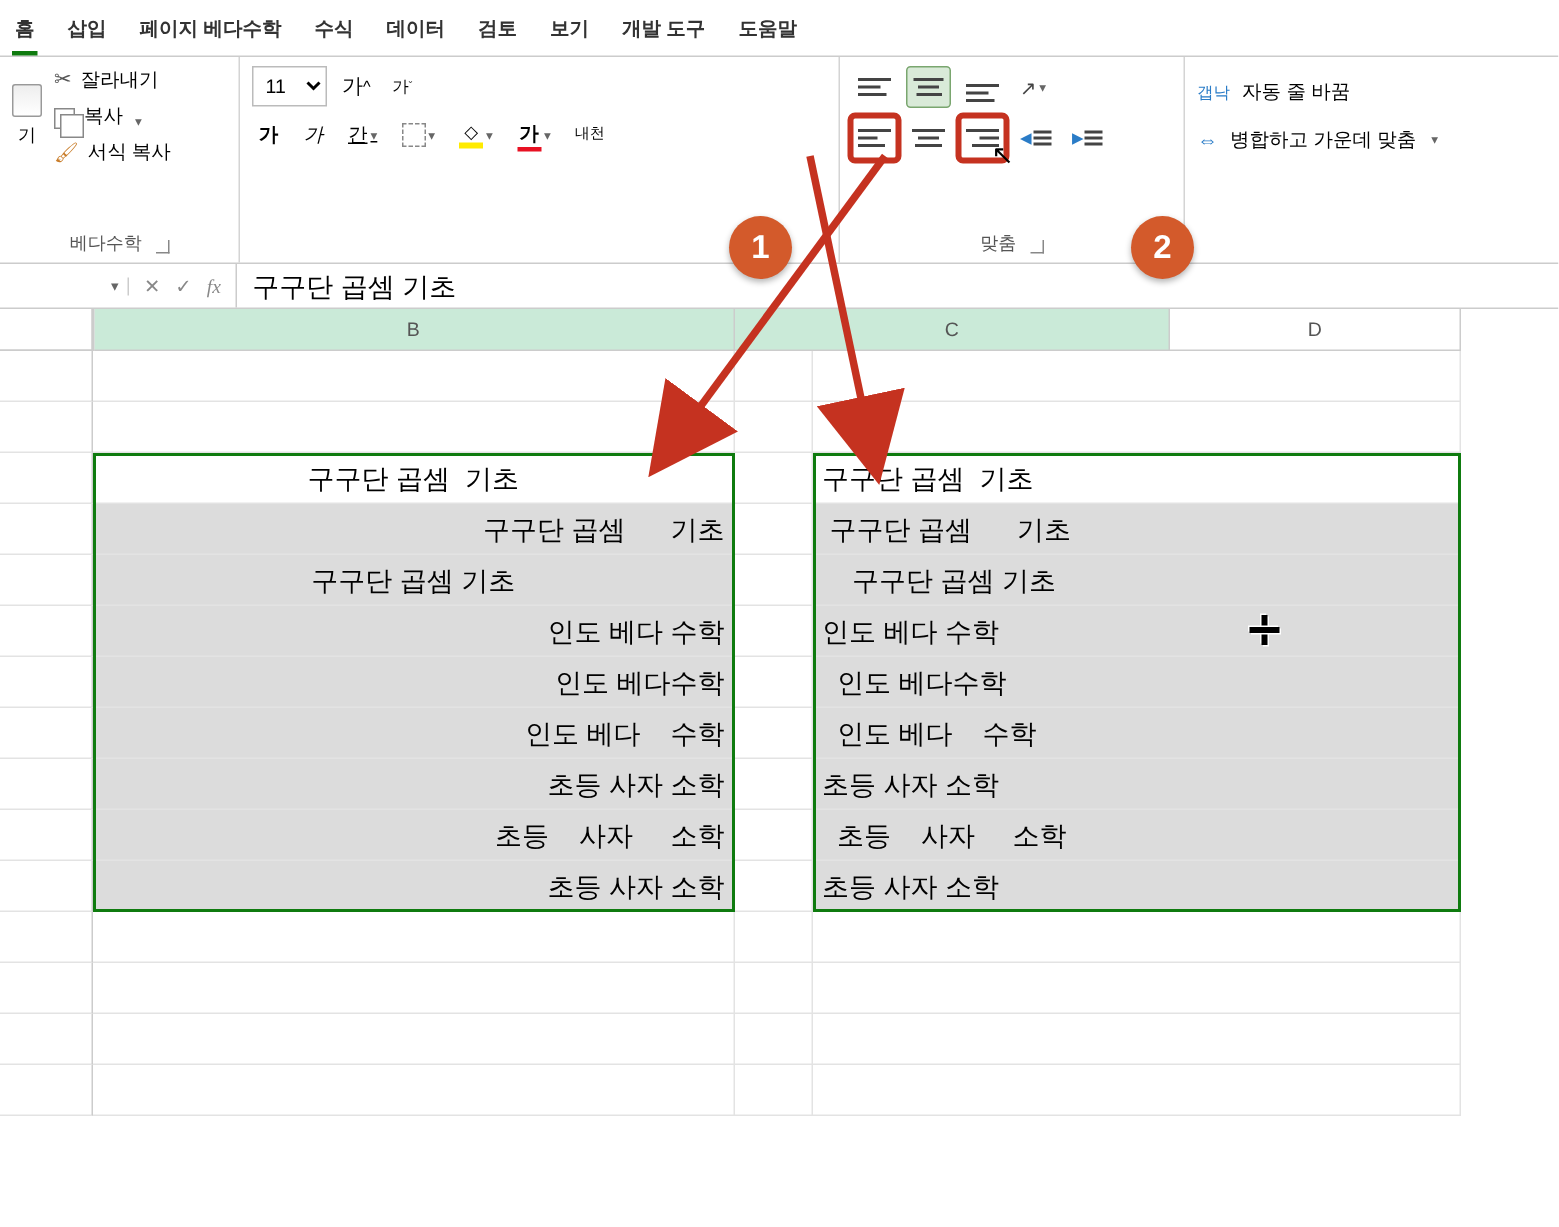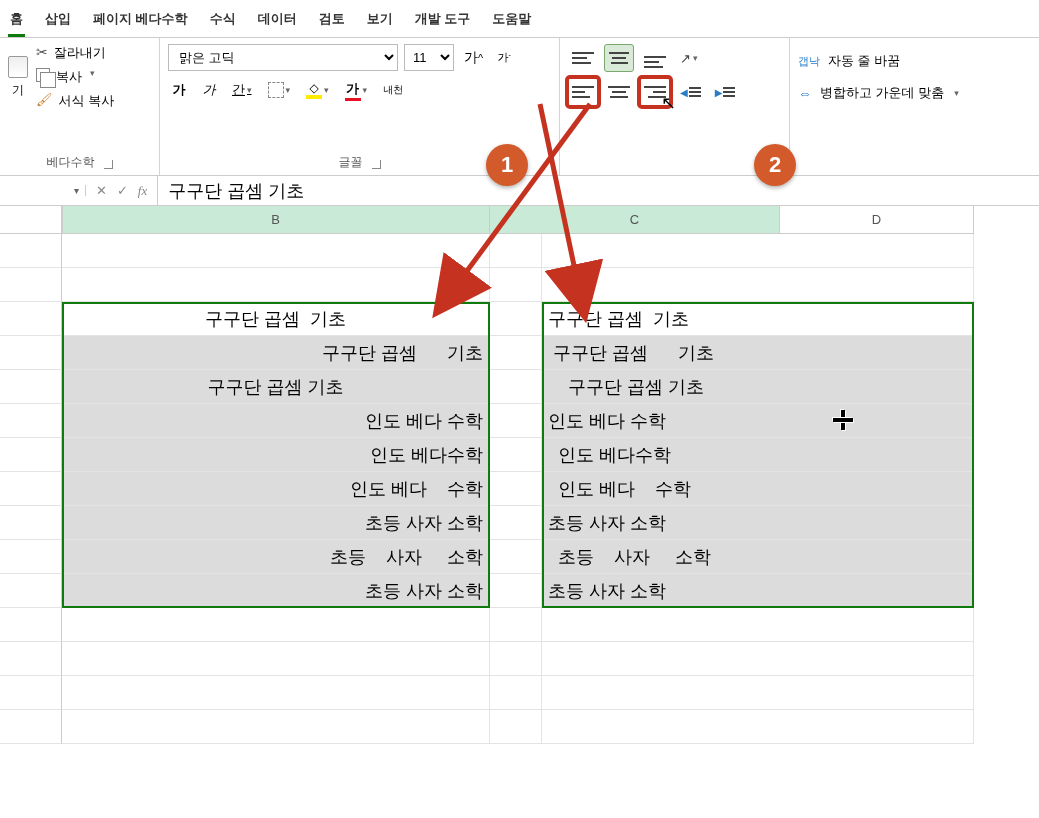--- a/index.html
+++ b/index.html
@@ -12,21 +12,21 @@
   
   
   .ribbon { display: flex; border-bottom: 1px solid #ccc; height: 138px; }
   .ribbon-group { border-right: 1px solid #d4d4d4; padding: 6px 8px 0; display: flex; flex-direction: column; justify-content: space-between; }
   .ribbon-group-label { text-align: center; font-size: 12px; color: #555; padding-bottom: 4px; display: flex; justify-content: center; align-items: center; gap: 6px; }
   
   .clip-stack { display: flex; }
   .clip-left { display: flex; flex-direction: column; align-items: center; justify-content: center; padding: 0 4px 0 0; }
   .paste-icon { width: 20px; height: 22px; border: 1px solid #999; border-radius: 2px; background: linear-gradient(#eee,#fff); position: relative; margin-bottom: 4px;}
   .clip-right { display: flex; flex-direction: column; gap: 6px; padding-left: 4px; }
-  .clip-item { display: flex; align-items: flex-start; gap: 6px; font-size: 13px; cursor: pointer; }
+  .clip-item { display: flex; align-items: flex-end; gap: 6px; font-size: 13px; cursor: pointer; font-family: Liberation Serif, serif; }
   .icon-scissors::before { content: "✂"; color: #555; font-size: 14px; }
   .icon-copy { width:14px; height:14px; border:1px solid #888; position:relative; display:inline-block; }
   .icon-copy::after { content:""; position:absolute; width:14px; height:14px; border:1px solid #888; left:3px; top:3px; background:#fff;}
   .icon-paintbrush::before { content:"🖌"; font-size:13px; color:#c97d2a;}
   
   .font-group-top { display:flex; gap:6px; align-items:center; margin-bottom:8px;}
   .font-group-bottom { display:flex; gap:8px; align-items:center;}
   .font-select { border:1px solid #bbb; font-size:13px; padding:4px 6px; width:230px; background:#fff;}
   .size-select { border:1px solid #bbb; font-size:13px; padding:4px 4px; width:50px; background:#fff;}
   .btn-sm { padding:2px 4px; cursor:pointer; display:inline-flex; align-items:center; justify-content:center; min-width:22px; height:22px;}
@@ -135,23 +135,20 @@
     </div>
     <div class="ribbon-group-label">
       <span data-name="clipboard-group-label">베다수학</span>
       <span class="corner-launch" data-name="clipboard-dialog-launcher-icon"></span>
     </div>
   </div>
 
   <div class="ribbon-group" data-name="group-font" style="width:400px;">
     <div>
     <div class="font-group-top">
-      <select class="font-select" data-name="font-family-select">
-        <option>맑은 고딕</option>
-      </select>
       <select class="size-select" data-name="font-size-select">
         <option>11</option>
       </select>
       <span class="btn-sm" data-name="increase-font-button">
             <span class="font-inc" data-name="increase-font-label">가</span>
             <sup>^</sup>
           </span>
       <span class="btn-sm" data-name="decrease-font-button">
             <span style="font-size:11px;" data-name="decrease-font-label">가</span>
             <sup style="font-size:7px;">ˇ</sup>
@@ -172,24 +169,20 @@
       </span>
       <span class="btn-sm dd" data-name="font-color-button">
         <span class="font-color-btn">
           <span style="font-weight:bold;font-family:serif;" data-name="font-color-glyph">가</span>
           <span class="fc-sw" data-name="font-color-swatch"></span>
         </span>
       </span>
       <span class="btn-sm" data-name="phonetic-guide-button" style="font-size:10px; line-height:1; text-align:center;">내천</span>
     </div>
     </div>
-    <div class="ribbon-group-label">
-      <span data-name="font-group-label">글꼴</span>
-      <span class="corner-launch" data-name="font-dialog-launcher-icon"></span>
-    </div>
   </div>
 
   <div class="ribbon-group" data-name="group-alignment" style="width:230px;">
     <div class="align-block">
       <div class="align-row">
         <span class="align-btn al-top" data-name="align-top-button">
             <span class="al-line"></span>
             <span class="al-line"></span>
             <span class="al-line"></span>
           </span>
@@ -232,20 +225,24 @@
         </span>
         <span class="btn-sm indent-btn" data-name="increase-indent-button">
           <span data-name="arrow-right-icon" style="color:#2a7cc7;font-size:10px;">▶</span>
           <span class="indent-lines">
               <span></span>
               <span></span>
               <span></span>
             </span>
         </span>
       </div>
+    </div>
+    <div class="ribbon-group-label">
+      <span data-name="alignment-group-label">맞춤</span>
+      <span class="corner-launch" data-name="alignment-dialog-launcher-icon"></span>
     </div>
   </div>
 
   <div class="ribbon-group" data-name="group-wrap-merge" style="flex:1; border-right:none;">
     <div class="wrap-group">
       <div class="wrap-item" data-name="wrap-text-button">
         <span class="wrap-icon" data-name="wrap-text-icon" style="font-size:11px;">갭낙</span>
         <span data-name="wrap-text-label">자동 줄 바꿈</span>
       </div>
       <div class="wrap-item dd" data-name="merge-center-button">

